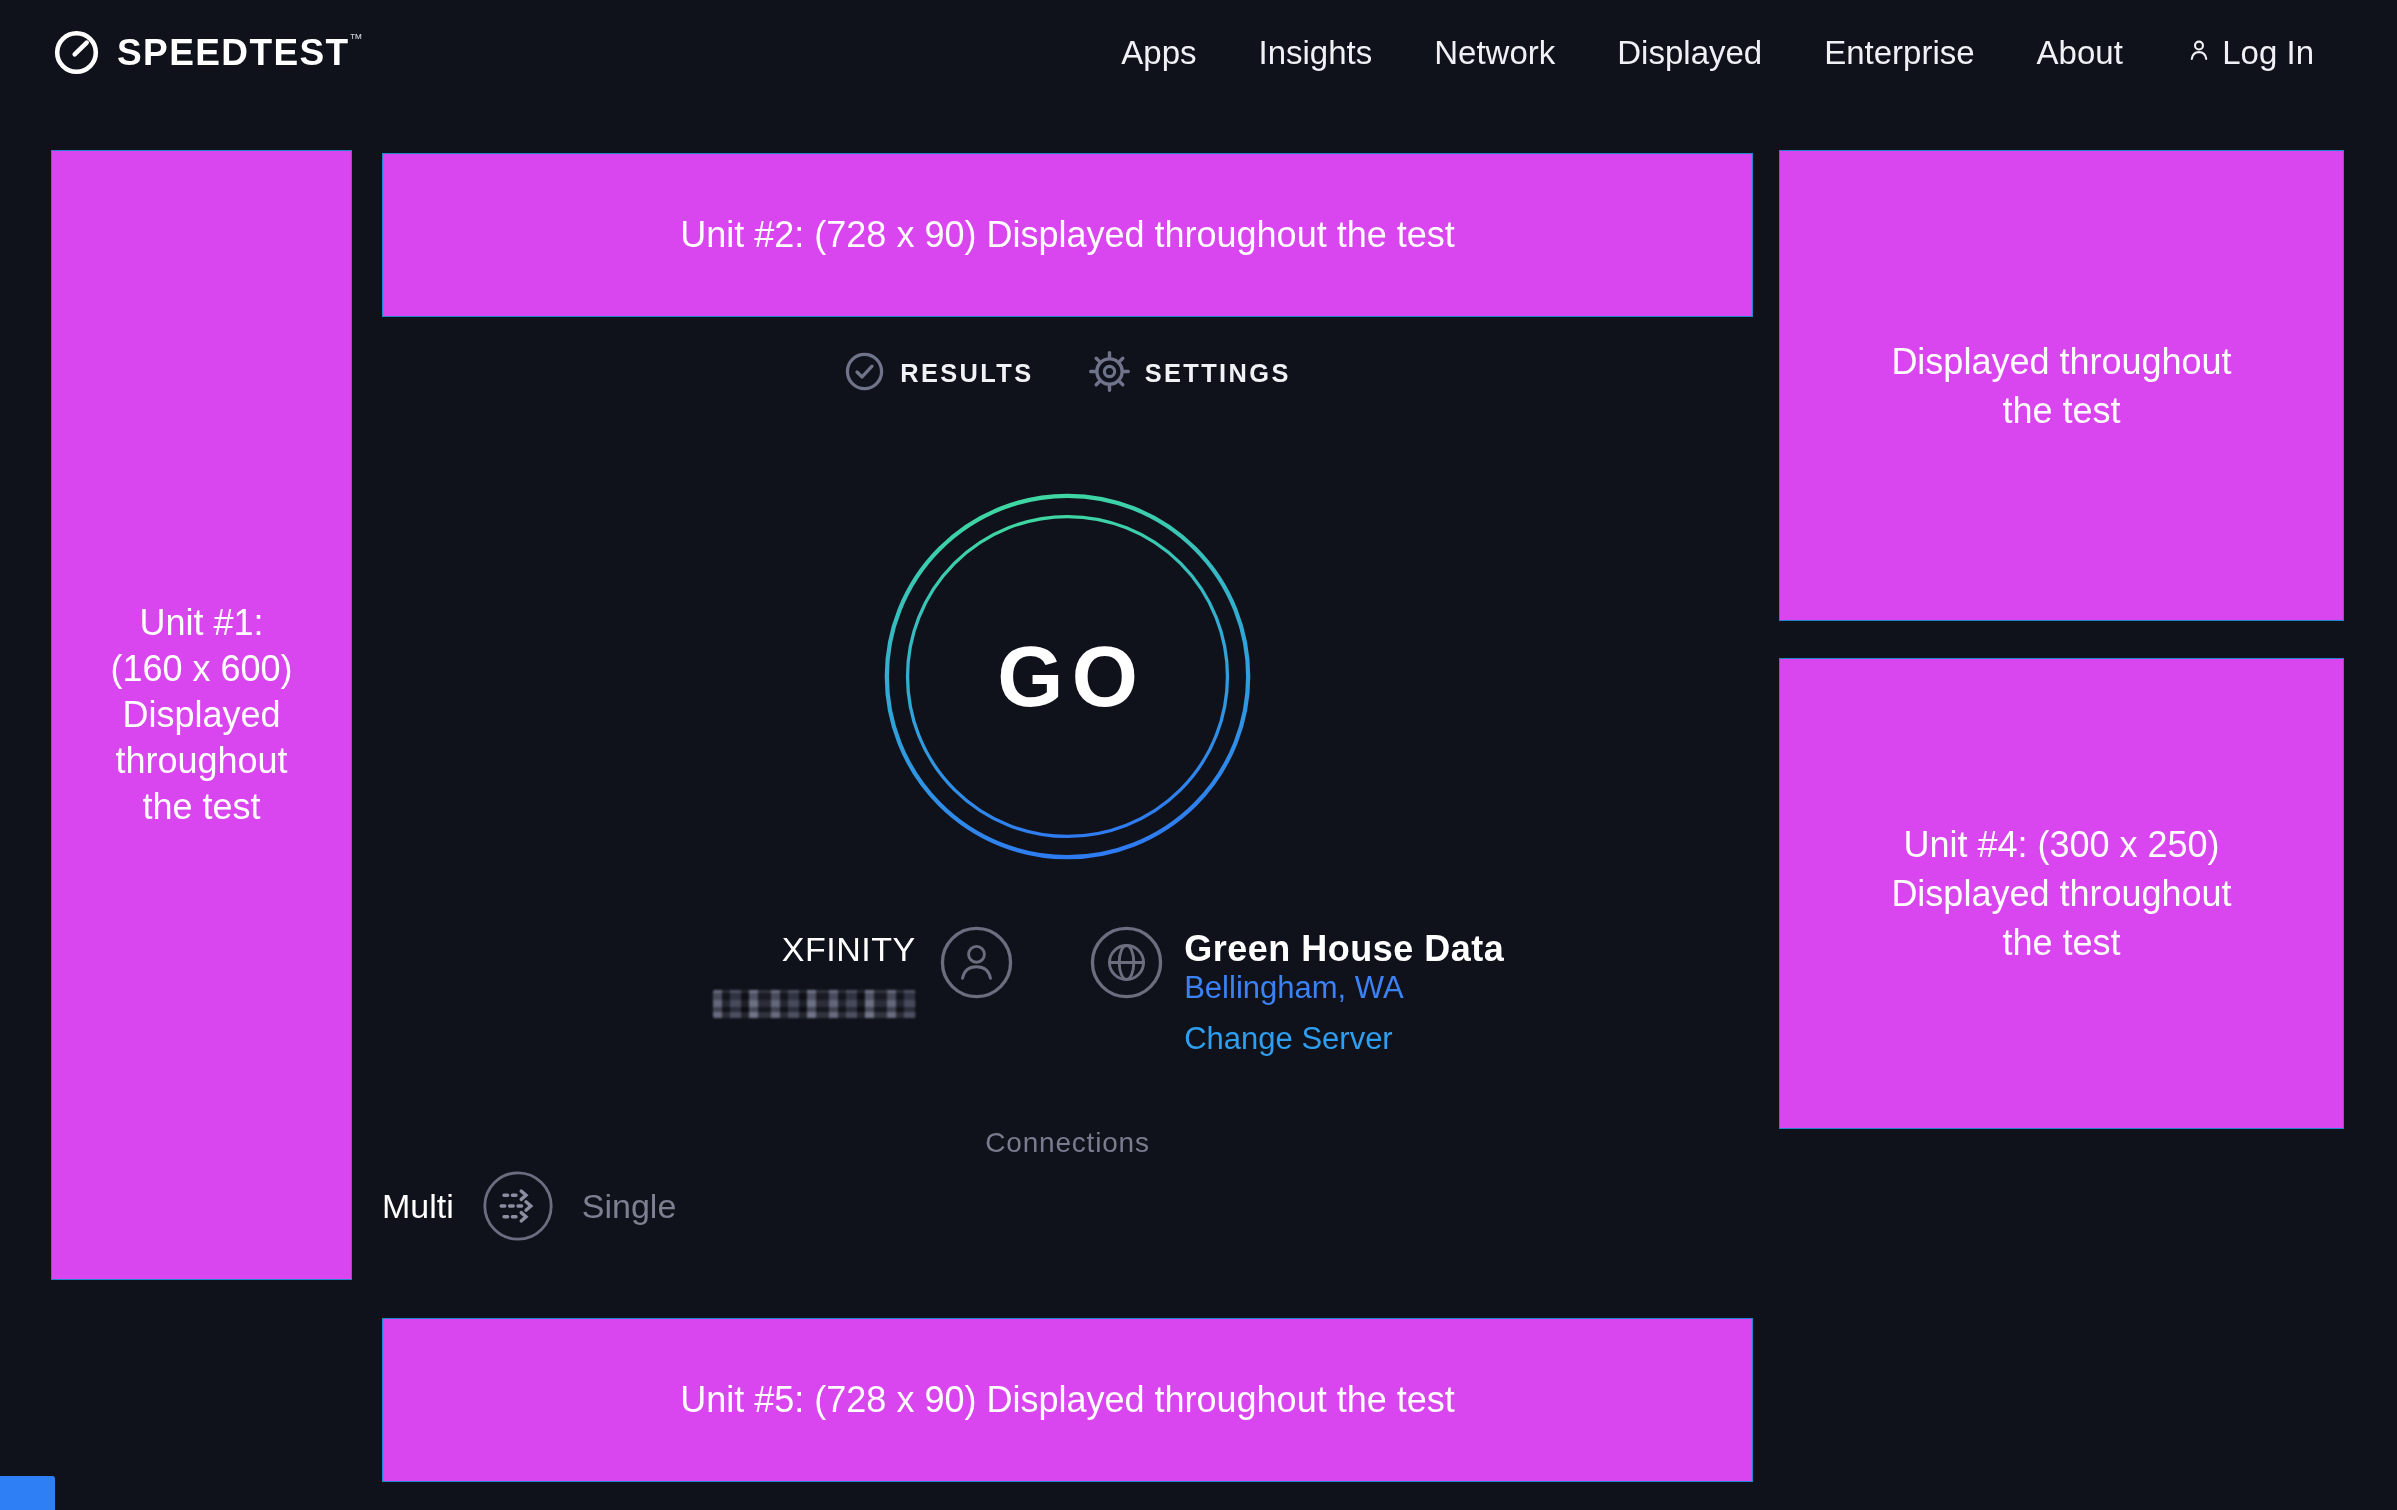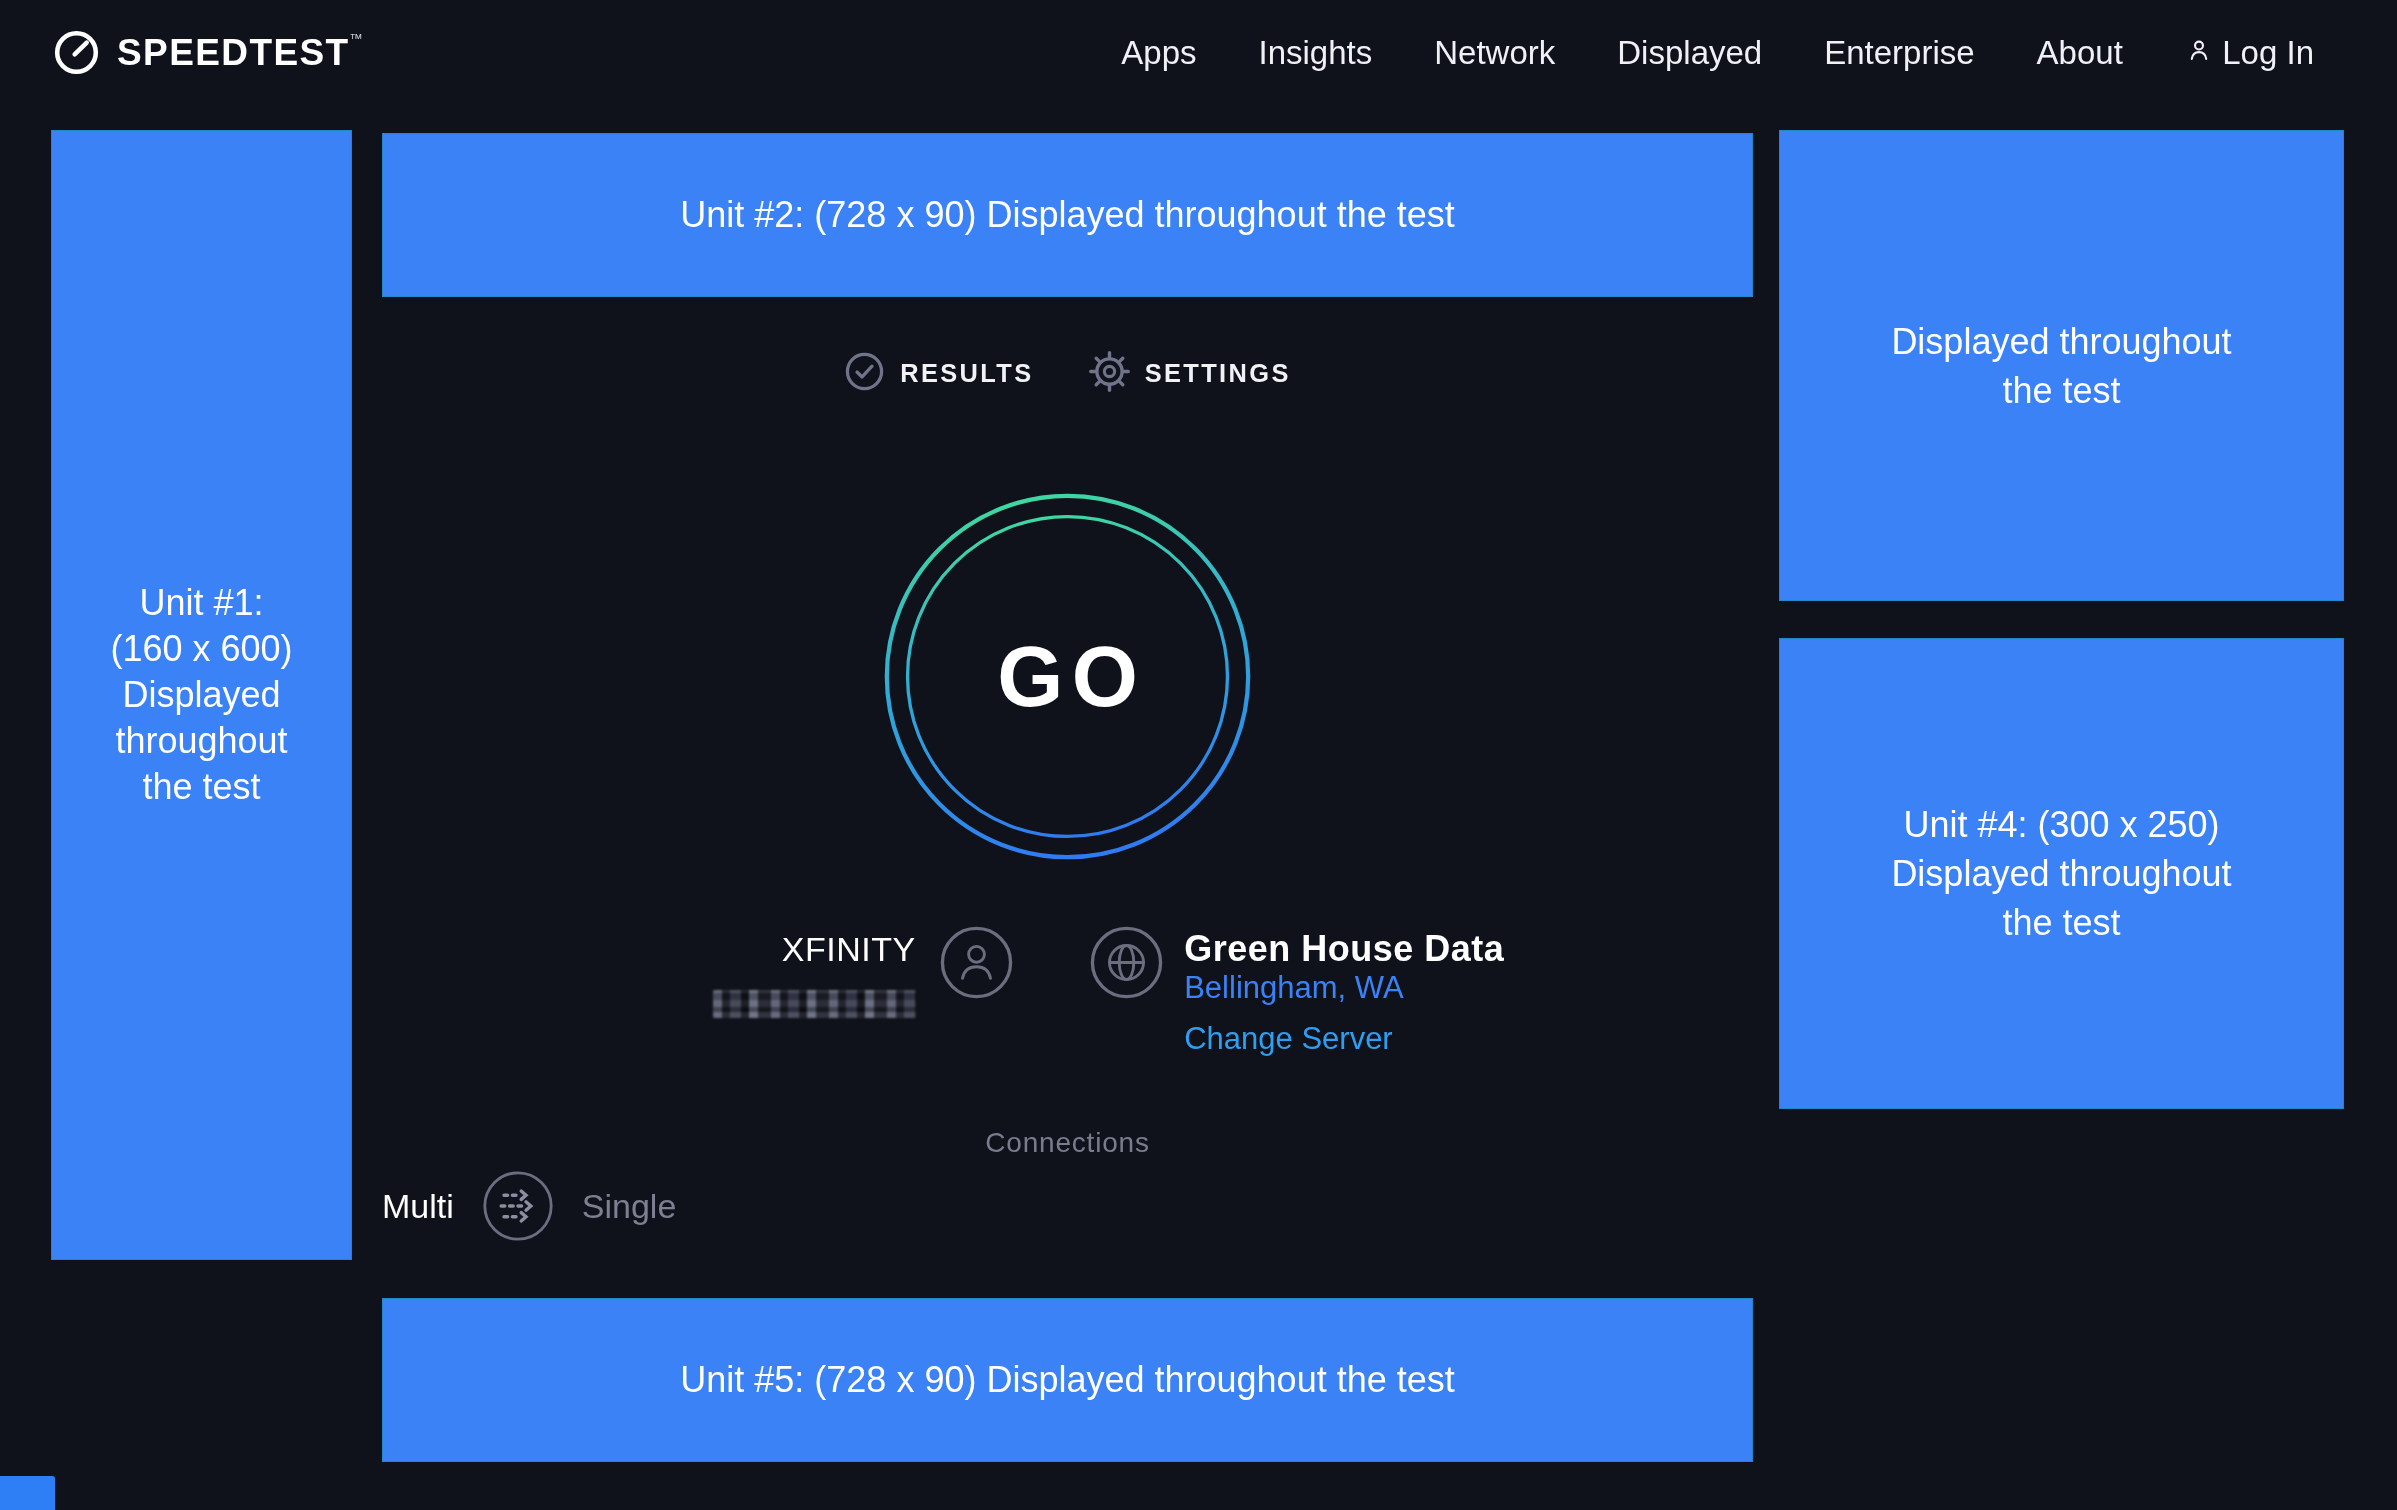--- a/index.html
+++ b/index.html
@@ -21,23 +21,23 @@
   .logo { display:flex; align-items:flex-start; gap:15px; cursor:pointer; }
   .logo svg { display:block; margin-top:1.9px; }
   .logo-text { font-size:37px; font-weight:700; letter-spacing:1.4px; color:#ffffff; line-height:55px; }
   .logo-tm { font-size:13px; font-weight:400; color:#cfd1da; vertical-align:top; line-height:28px; }
   .nav { display:flex; align-items:center; gap:62px; }
   .nav-item { font-size:33px; color:#f0f1f6; cursor:pointer; white-space:nowrap; }
   .login { display:flex; align-items:center; gap:9.4px; cursor:pointer; font-size:33px; }
 
   
   .ad {
-    position:absolute; background:#3b82f6; border:1.9px solid #1f87c9;
+    position:absolute; background:#d946ef; border:1.9px solid #1f87c9;
     display:flex; align-items:center; justify-content:center; text-align:center;
-    color:#ffffff; font-size:36px; line-height:46px; cursor:pointer;
+    color:#ffffff; font-size:36px; line-height:46px; cursor:pointer;margin-top:20px;
   }
   .ad-u1 { left:51px;   top:130px;  width:301px;  height:1130px; }
   .ad-u2 { left:382px;  top:133px;  width:1371px; height:164px; }
   .ad-u3 { left:1779px; top:130px;  width:565px;  height:471px; line-height:49px; }
   .ad-u4 { left:1779px; top:638px;  width:565px;  height:471px; line-height:49px; }
   .ad-u5 { left:382px;  top:1298px; width:1371px; height:164px;text-align:center; }
 
   
   .tabs-row {
     position:absolute; left:382px; width:1371px; top:351px;

